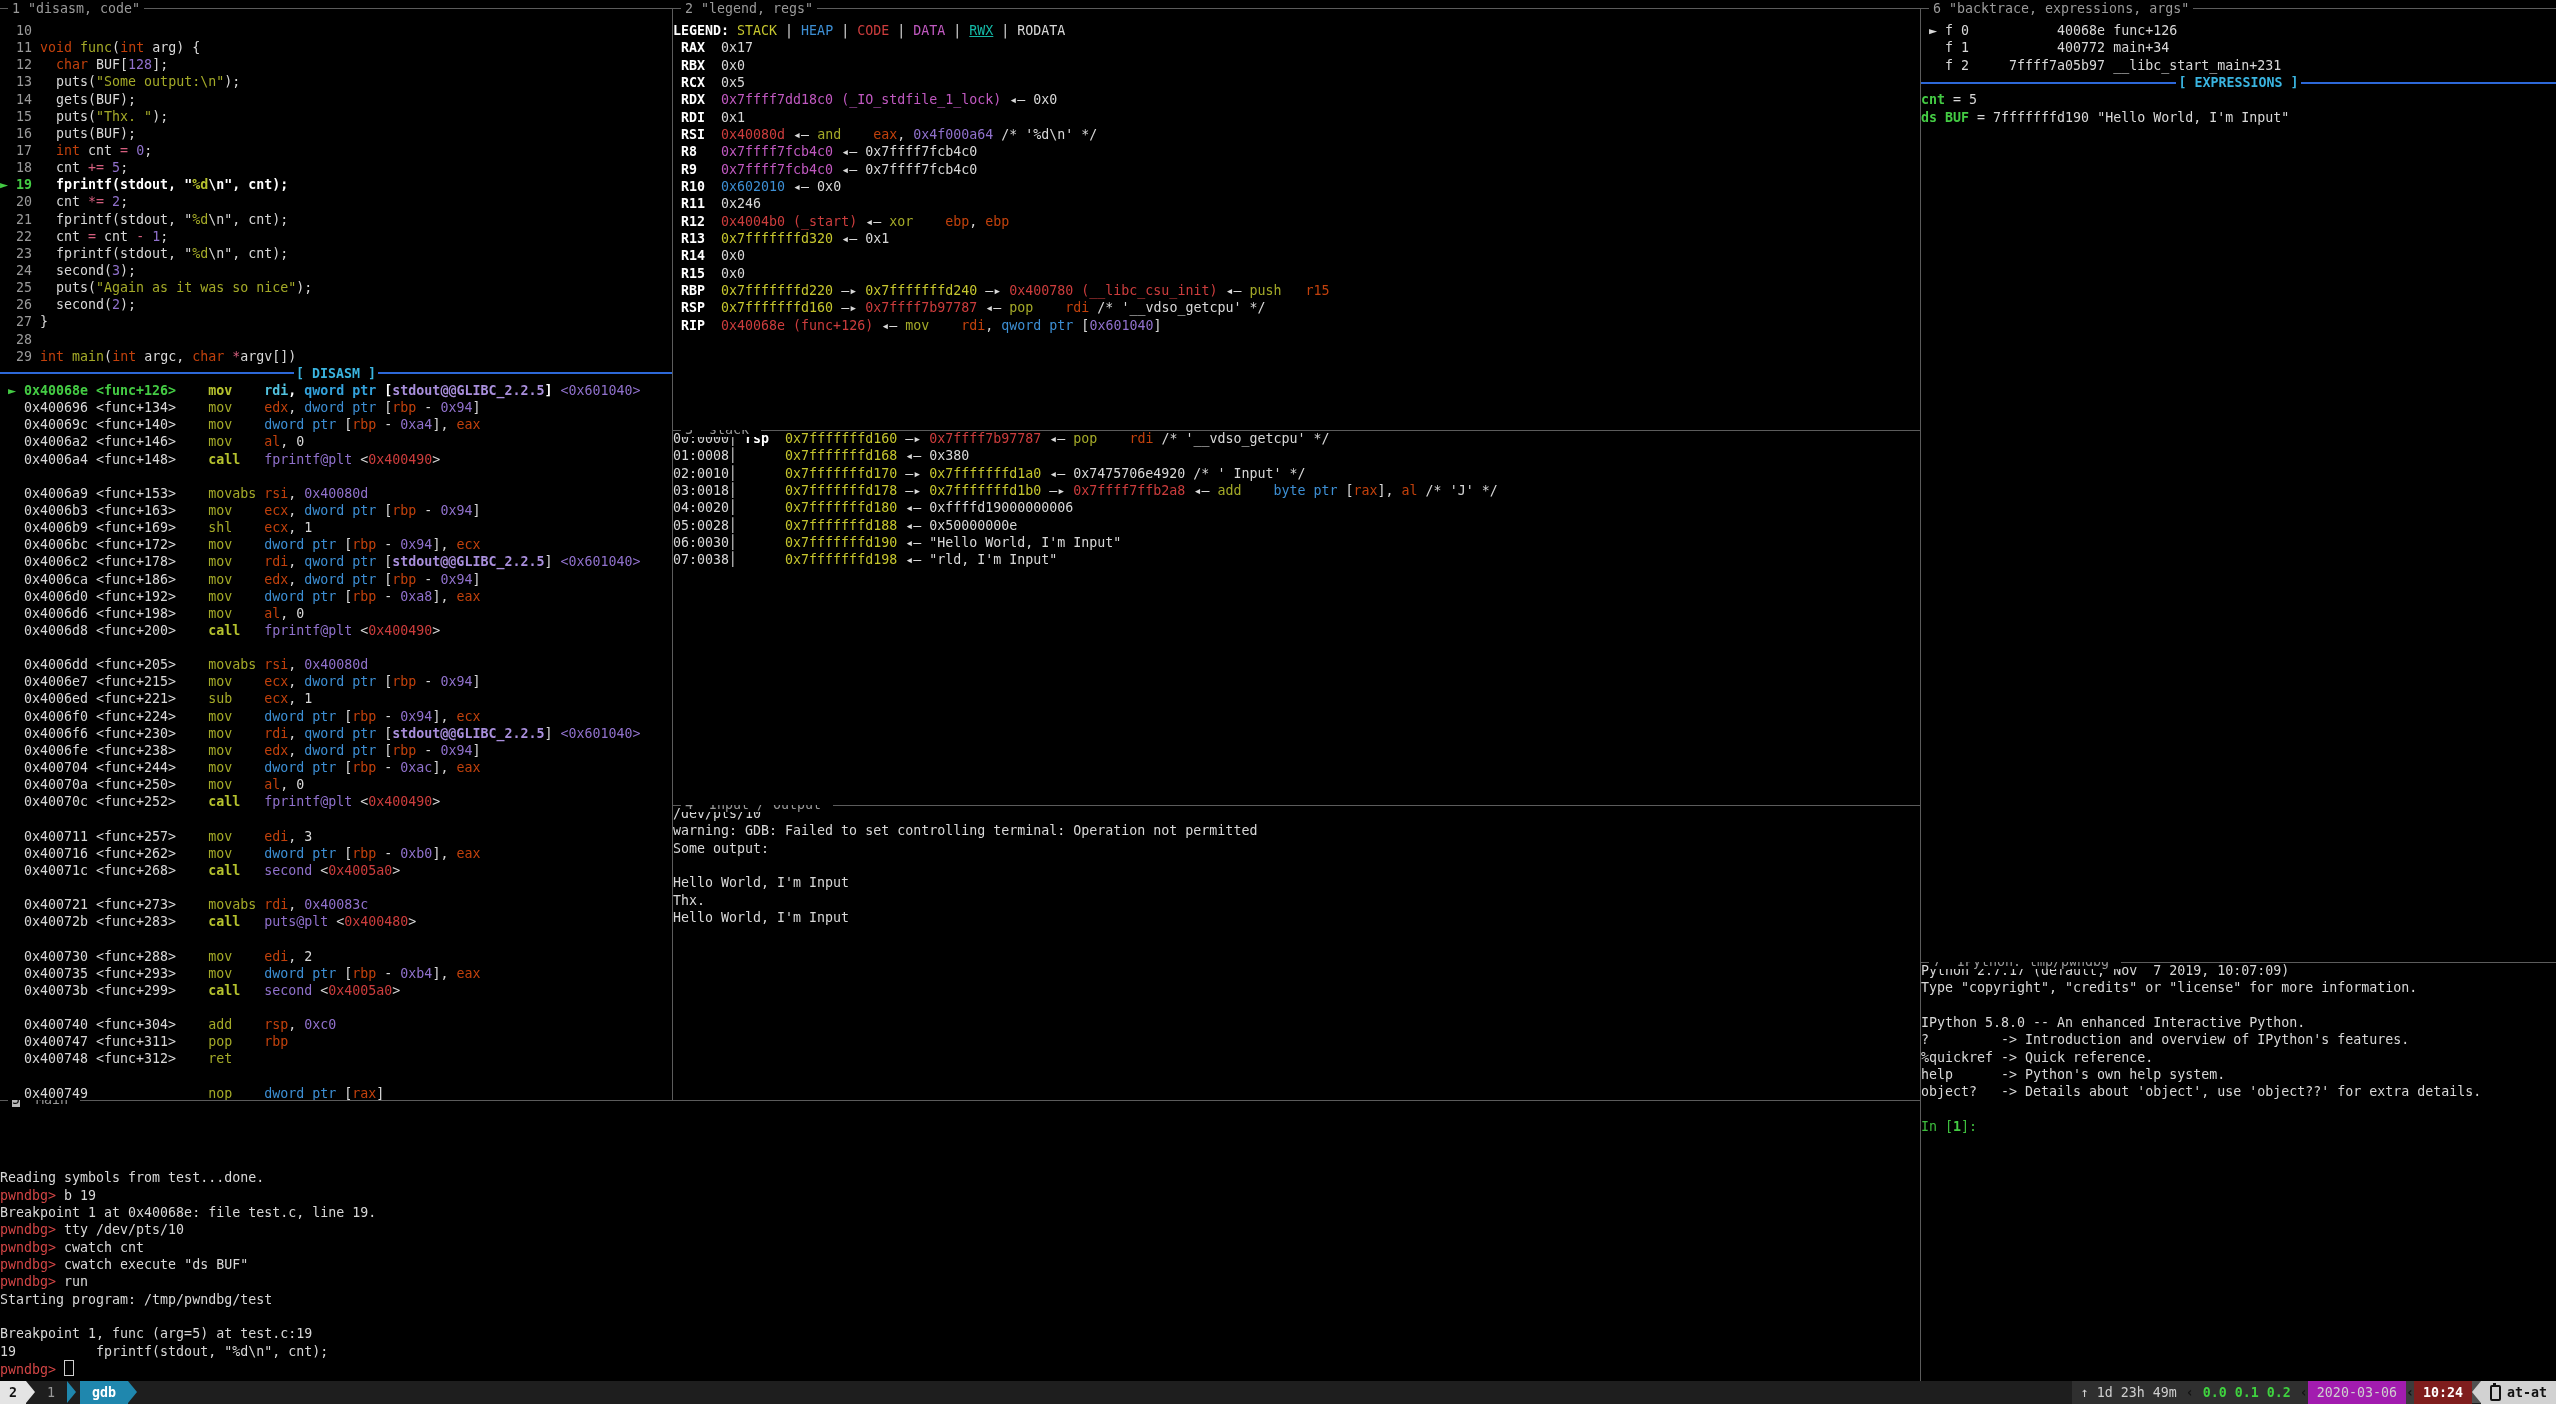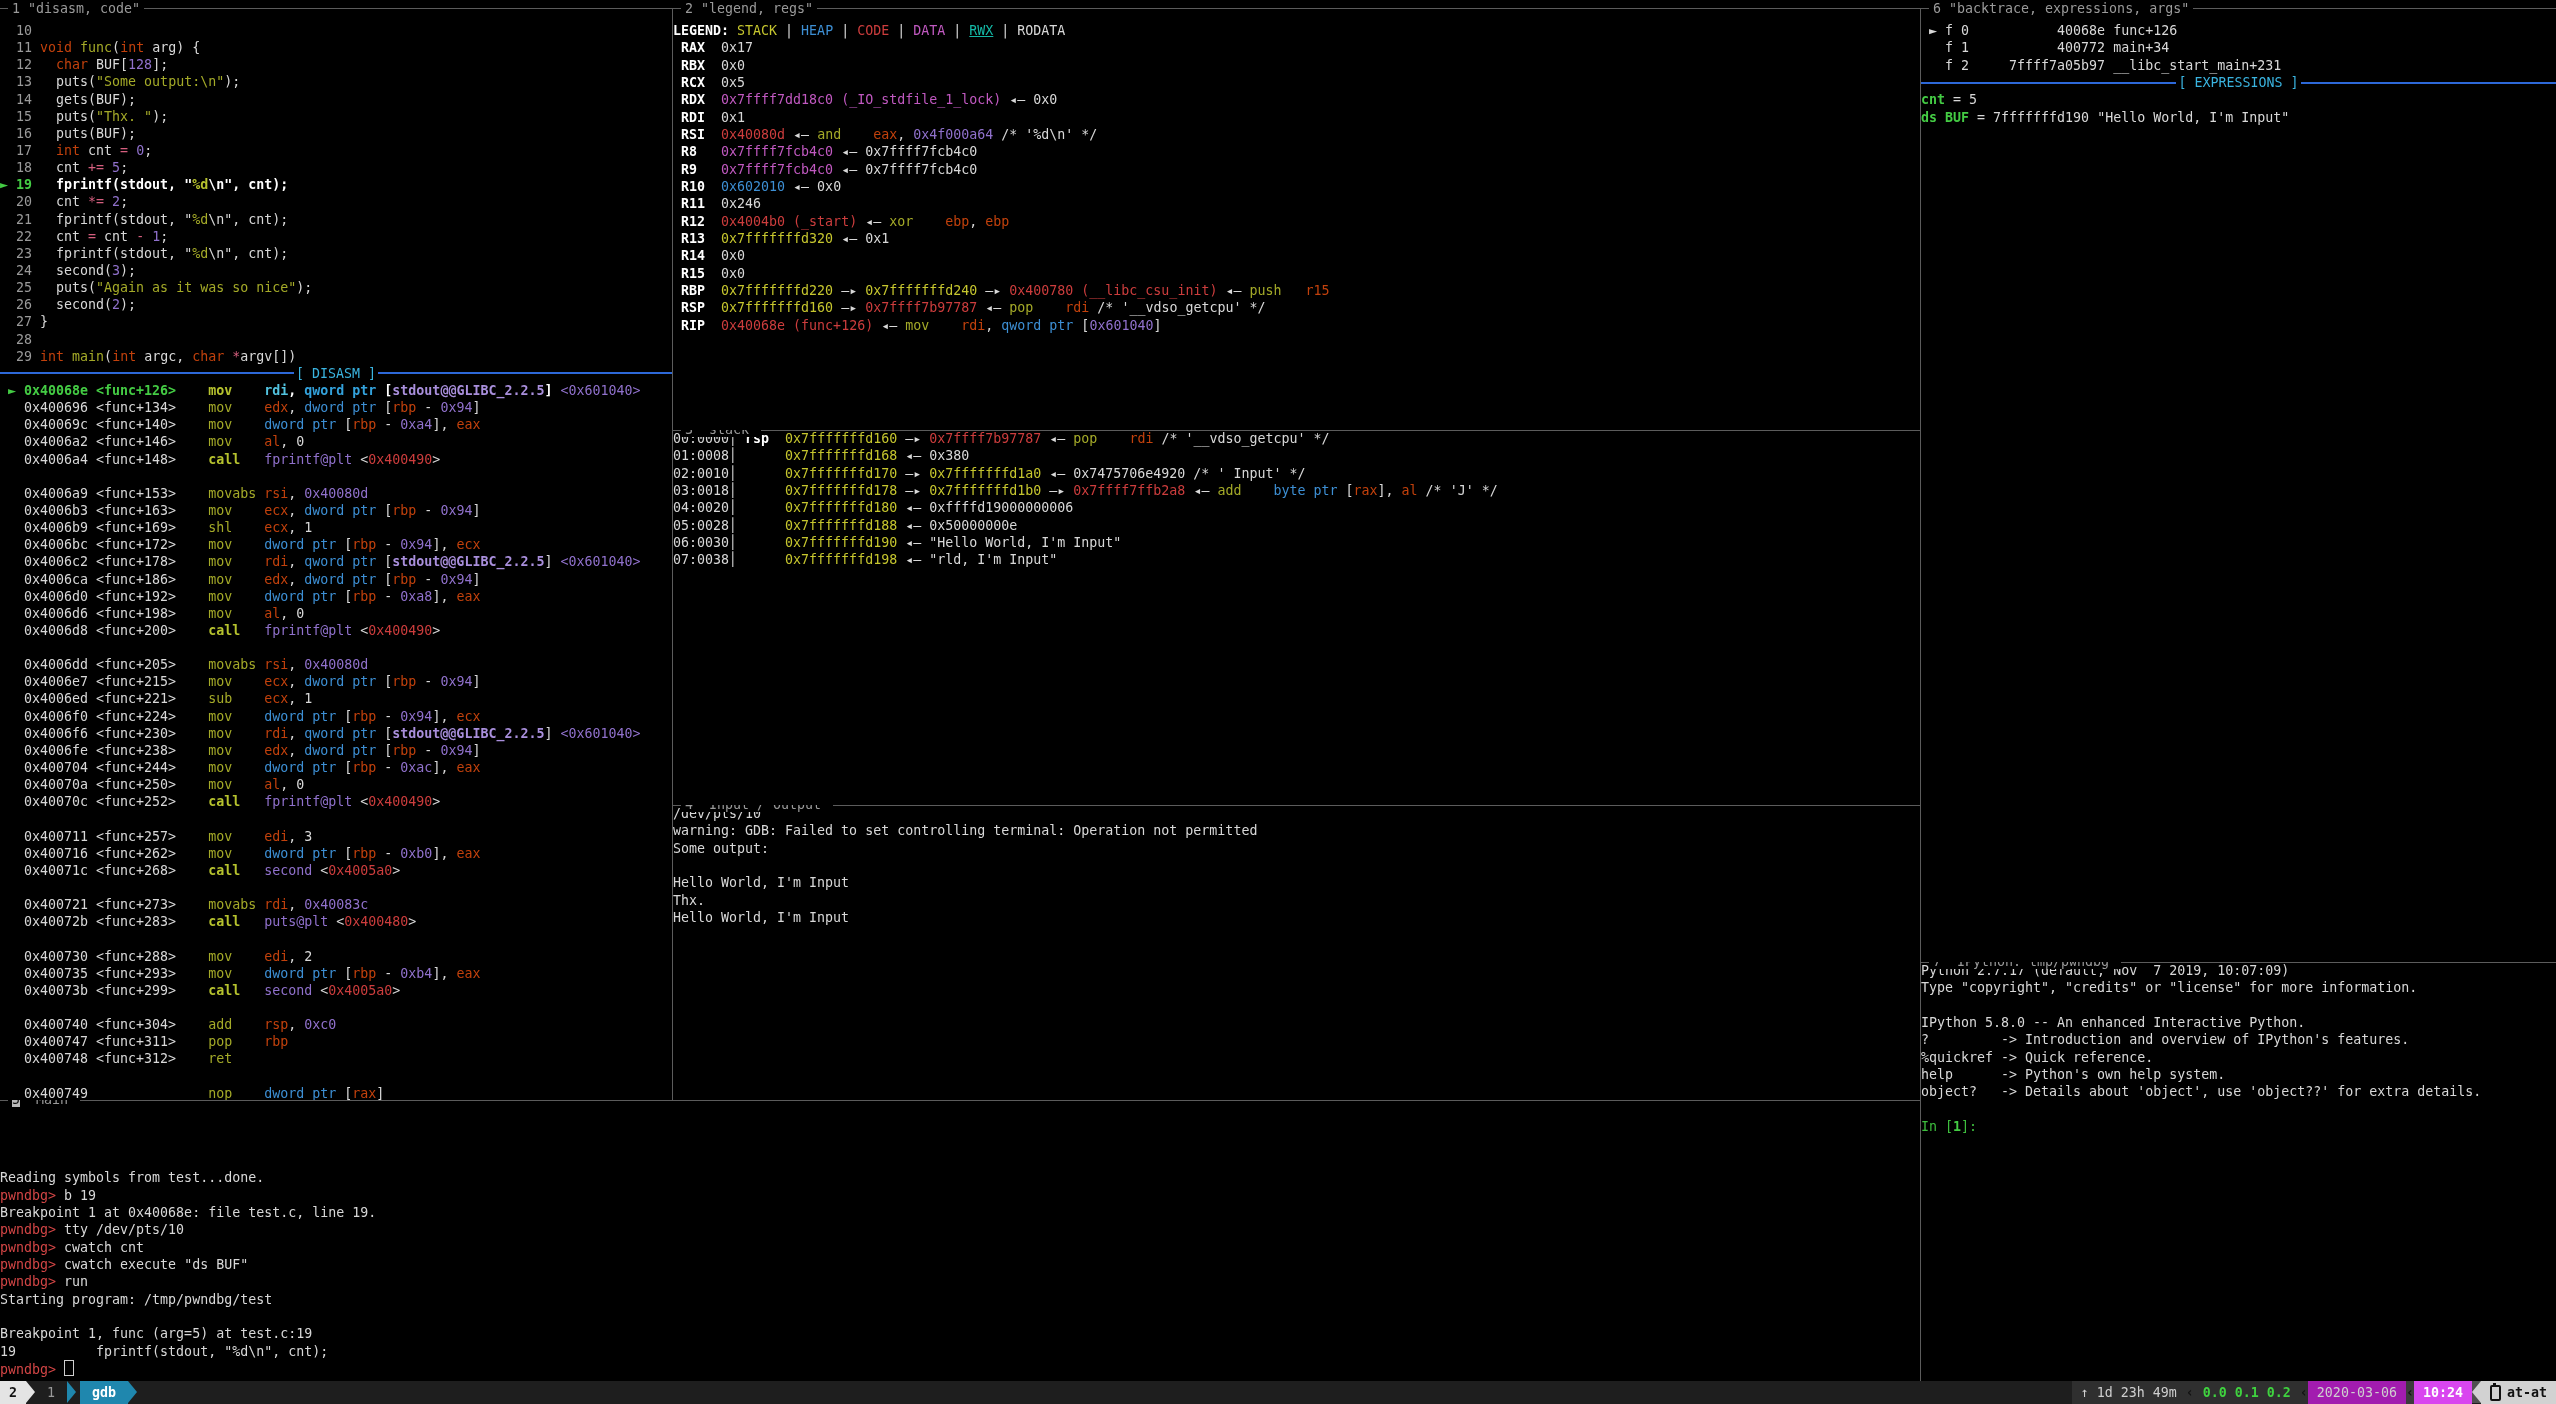--- a/index.html
+++ b/index.html
@@ -12,21 +12,21 @@
   .ptitle{position:absolute;left:8px;background:#000;padding:0 4px;white-space:pre;z-index:3;}
   .pane.top .ptitle{top:1px;}
   .pane.mid .ptitle{top:-8px;}
   .body{position:relative;white-space:pre;}
   .pane.top .body{margin-top:22px;}
   .pane.mid .body{}
   .ln{height:17.33px;line-height:17.33px;white-space:pre;}
   .tight .ln{height:17.15px;line-height:17.15px;}
   .divrow{display:flex;align-items:center;}
   .divline{flex:1;height:2px;background:#2d68d8;}
-  .divlab{color:#3ab4e0;font-weight:normal;margin:8px 2px;}
+  .divlab{color:#3ab4e0;font-weight:bold;margin:8px 2px;}
   .vline{position:absolute;width:0;border-left:1px solid #5c5c5c;z-index:2;}
 
   
   .c-w{color:#d8d8d8}.c-W{color:#ffffff;font-weight:bold}
   .c-g{color:#9a9a9a}
   .c-r{color:#cd3d3d}.c-R{color:#d24545;font-weight:normal}
   .c-gr{color:#3ebf3e}.c-G{color:#44cc44;font-weight:bold}
   .c-y{color:#c6c62e}
   .c-o{color:#a4aa28}.c-O{color:#b6c22e;font-weight:bold}
   .c-pk{color:#d65f7f}
@@ -45,21 +45,21 @@
   .pl-a{background:#e4e4e4;color:#111;font-weight:bold;padding:0 9px;display:flex;align-items:center;}
   .pl-b{color:#9a9a9a;padding:0 12px;display:flex;align-items:center;}
   .pl-c{background:#1f87ae;color:#fff;font-weight:bold;padding:0 12px;display:flex;align-items:center;}
   .chev{width:0;height:0;border-top:11.5px solid transparent;border-bottom:11.5px solid transparent;}
   .chev-white{border-left:9px solid #e4e4e4;}
   .chev-blue{border-left:9px solid #1f87ae;}
   .gapx{width:4px}
   .rs{display:flex;align-items:center;padding:0 9px;background:#2f2f2f;color:#cfcfcf;}
   .rs-load{color:#3fd23f;font-weight:bold;}
   .rs-date{background:#a21caf;}
-  .rs-time{background:#d946ef;color:#fff;font-weight:bold;}
+  .rs-time{background:#7f1d1d;color:#fff;font-weight:bold;}
   .rs-host{background:#d2d2d2;color:#111;font-weight:bold;}
   .rsep{display:flex;align-items:center;color:#121212;background:#2f2f2f;font-weight:bold;}
   .rsep2{background:#3c3c3c;}
   .chevL-white{width:0;height:0;border-top:11.5px solid transparent;border-bottom:11.5px solid transparent;border-right:9px solid #d2d2d2;background:#505050;}
   .bat{display:inline-block;position:relative;width:7px;height:12px;border:2px solid #111;border-radius:2px;margin-right:6px;}
   .bat-nub{position:absolute;top:-4px;left:1px;width:3px;height:2px;background:#111;}
 </style>
 </head>
 <body>
 

